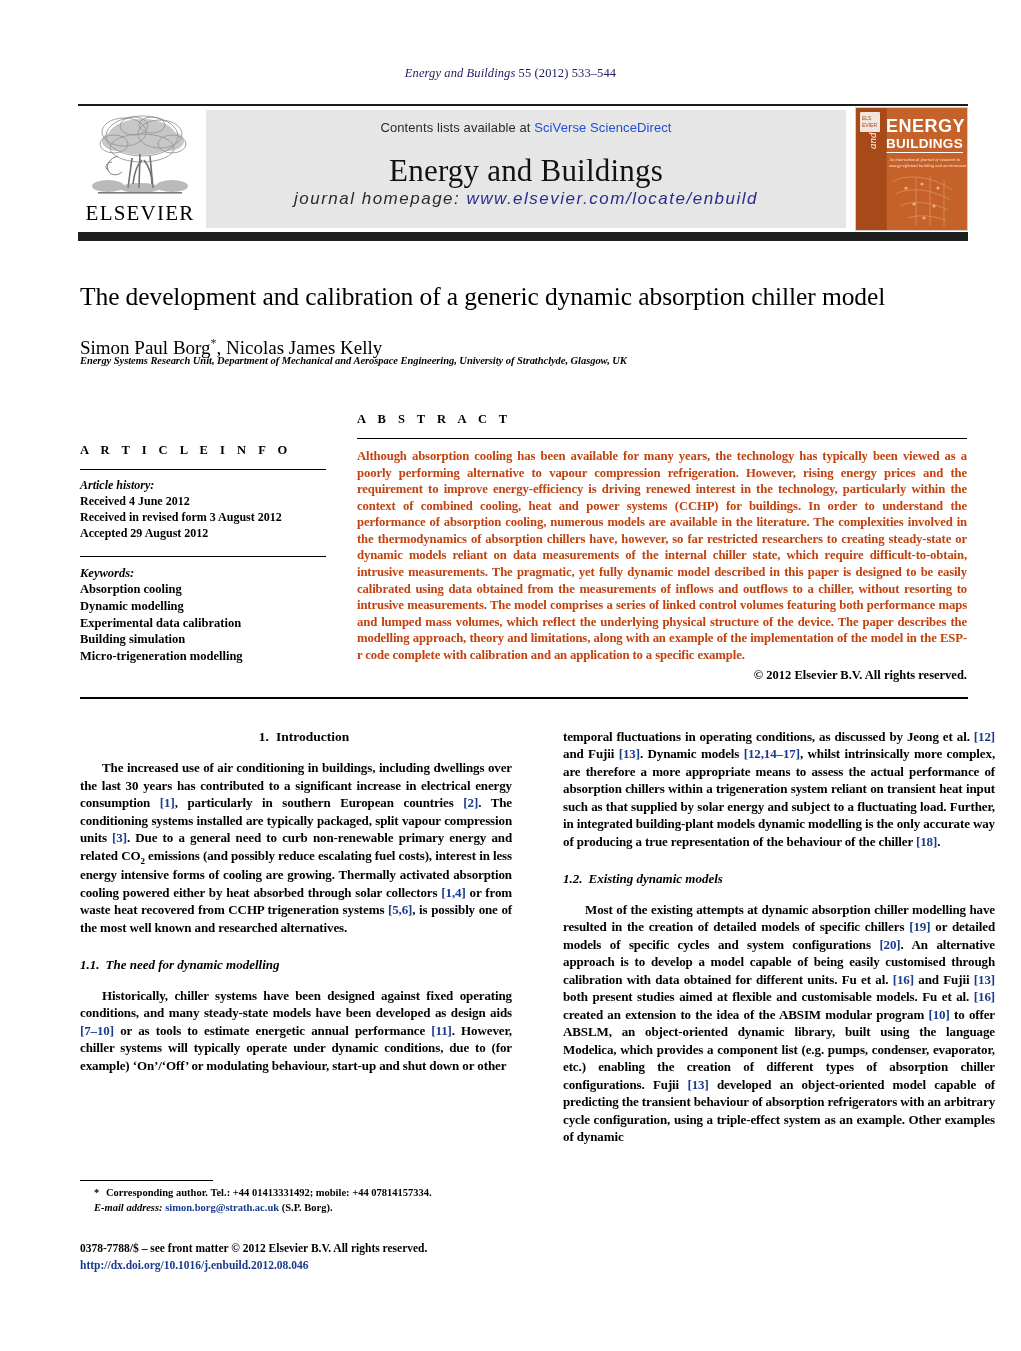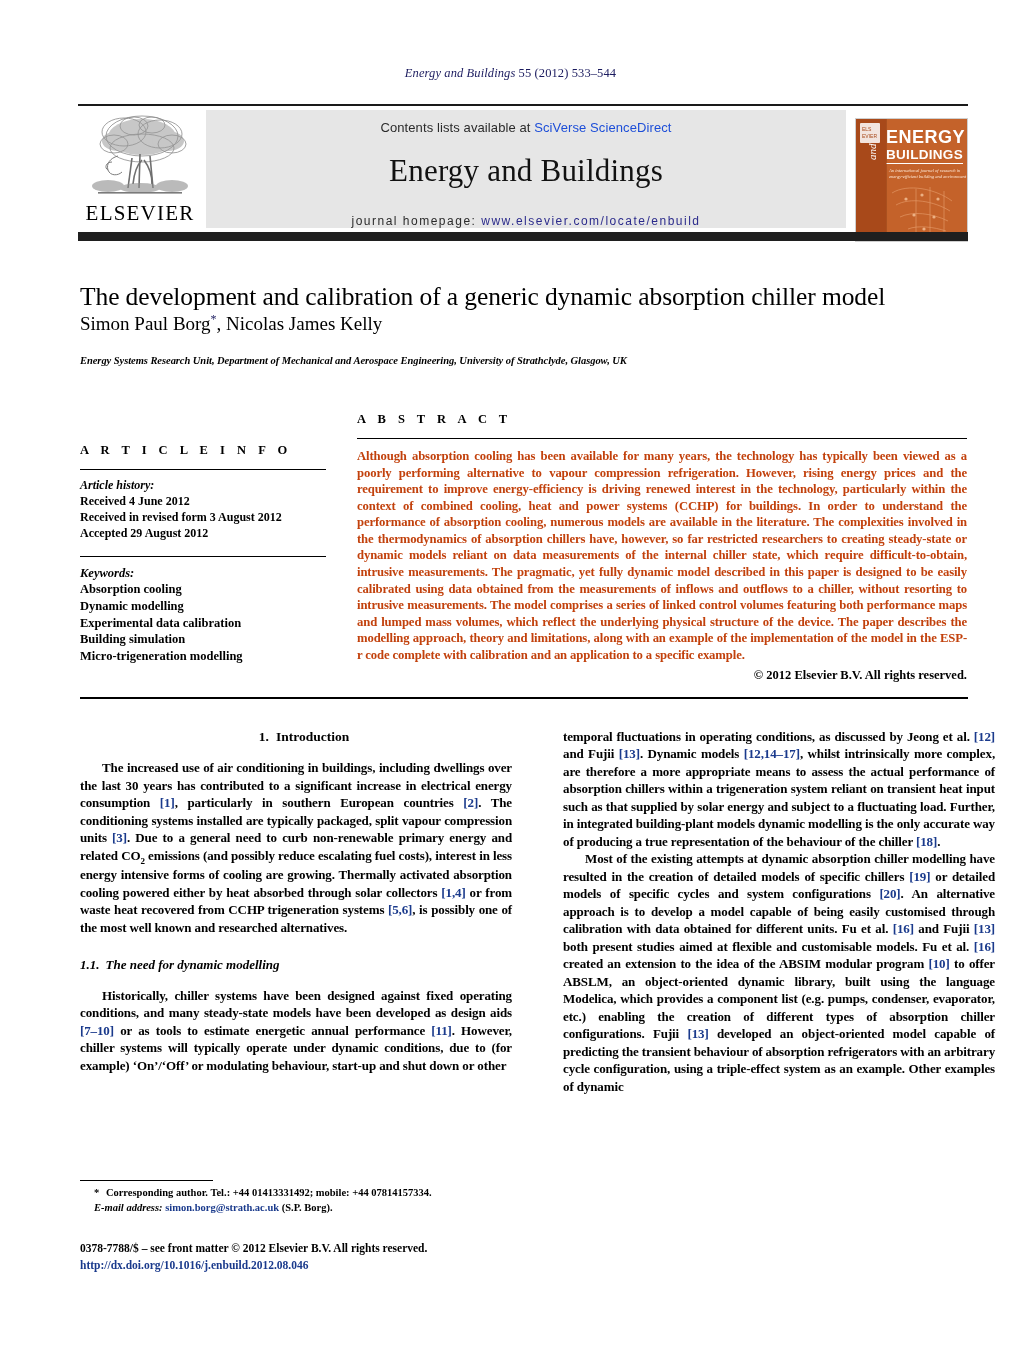--- a/index.html
+++ b/index.html
@@ -98,38 +98,37 @@
   }
   .journal-title {
     font-family: "Liberation Serif", serif;
     font-size: 31px;
     color: #111111;
     margin-top: 18px;
     letter-spacing: 0.2px;
   }
   .homepage-line {
     font-family: "Liberation Sans", sans-serif;
-    font-size: 12px;
+    font-size: 17px;
     color: #2b2b2b;
-    margin-top: 25px;
     letter-spacing: 1.5px;
+    font-style: italic;
   }
   .homepage-line .hp-link {
     color: #2b2b8c;
   }
   .cover-thumb {
     position: absolute;
     left: 777px;
     top: 0px;
     width: 113px;
     height: 124px;
     border: 1px solid #cfcfcf;
     box-sizing: border-box;
     overflow: hidden;
-    margin-top: 11px;
   }
   .black-bar {
     position: absolute;
     left: 78px;
     top: 232px;
     width: 890px;
     height: 9px;
     background: #1f1f1f;
   }
 
@@ -141,21 +140,21 @@
     width: 890px;
     font-size: 25.5px;
     font-weight: normal;
     line-height: 1.15;
     color: #000000;
     letter-spacing: -0.1px;
   }
   .authors {
     position: absolute;
     left: 80px;
-    top: 312px;
+    top: 336px;
     width: 890px;
     font-size: 19px;
     color: #000000;
   }
   .authors sup {
     font-size: 12px;
     color: #1a1a5e;
     vertical-align: super;
   }
   .affiliation {
@@ -470,20 +469,23 @@
     <p class="para">
       <span>Historically, chiller systems have been designed against fixed operating conditions, and many steady-state models have been developed as design aids </span><span class="ref">[7–10]</span><span> or as tools to estimate energetic annual performance </span><span class="ref">[11]</span><span>. However, chiller systems will typically operate under dynamic conditions, due to (for example) ‘On’/‘Off’ or modulating behaviour, start-up and shut down or other </span>
     </p>
   </div>
 
   <div class="col col-right">
     <p class="para" style="text-indent:0">
       <span>temporal fluctuations in operating conditions, as discussed by Jeong et al. </span><span class="ref">[12]</span><span> and Fujii </span><span class="ref">[13]</span><span>. Dynamic models </span><span class="ref">[12,14–17]</span><span>, whilst intrinsically more complex, are therefore a more appropriate means to assess the actual performance of absorption chillers within a trigeneration system reliant on transient heat input such as that supplied by solar energy and subject to a fluctuating load. Further, in integrated building-plant models dynamic modelling is the only accurate way of producing a true representation of the behaviour of the chiller </span><span class="ref">[18]</span><span>.</span>
     </p>
 
+    <div class="h3">
+      <span class="num">1.2.</span><span>Existing dynamic models</span>
+    </div>
     <p class="para">
       <span>Most of the existing attempts at dynamic absorption chiller modelling have resulted in the creation of detailed models of specific chillers </span><span class="ref">[19]</span><span> or detailed models of specific cycles and system configurations </span><span class="ref">[20]</span><span>. An alternative approach is to develop a model capable of being easily customised through calibration with data obtained for different units. Fu et al. </span><span class="ref">[16]</span><span> and Fujii </span><span class="ref">[13]</span><span> both present studies aimed at flexible and customisable models. Fu et al. </span><span class="ref">[16]</span><span> created an extension to the idea of the ABSIM modular program </span><span class="ref">[10]</span><span> to offer ABSLM, an object-oriented dynamic library, built using the language Modelica, which provides a component list (e.g. pumps, condenser, evaporator, etc.) enabling the creation of different types of absorption chiller configurations. Fujii </span><span class="ref">[13]</span><span> developed an object-oriented model capable of predicting the transient behaviour of absorption refrigerators with an arbitrary cycle configuration, using a triple-effect system as an example. Other examples of dynamic</span>
     </p>
   </div>
 
   <div class="footnote-rule"></div>
   <div class="footnote">
     <span class="fn-indent">
       <span class="star">*</span><span> Corresponding author. Tel.: +44 01413331492; mobile: +44 07814157334.</span>
     </span>

